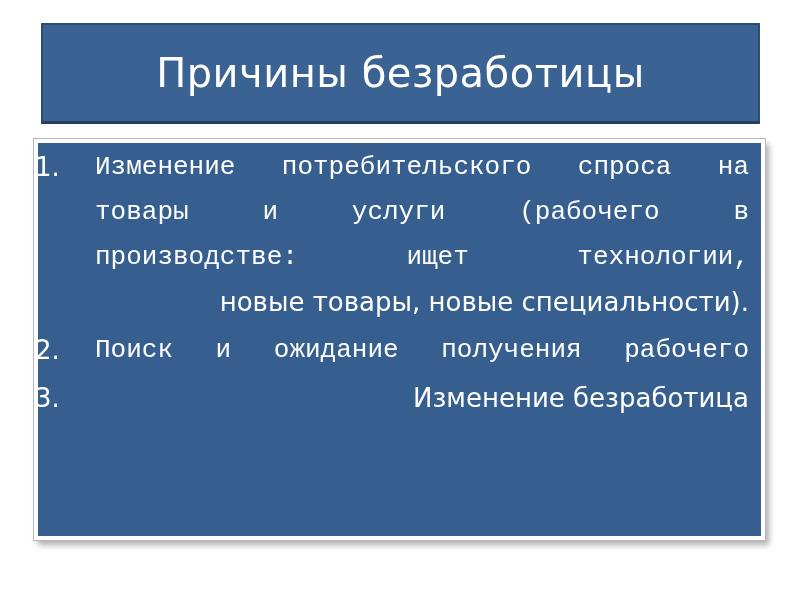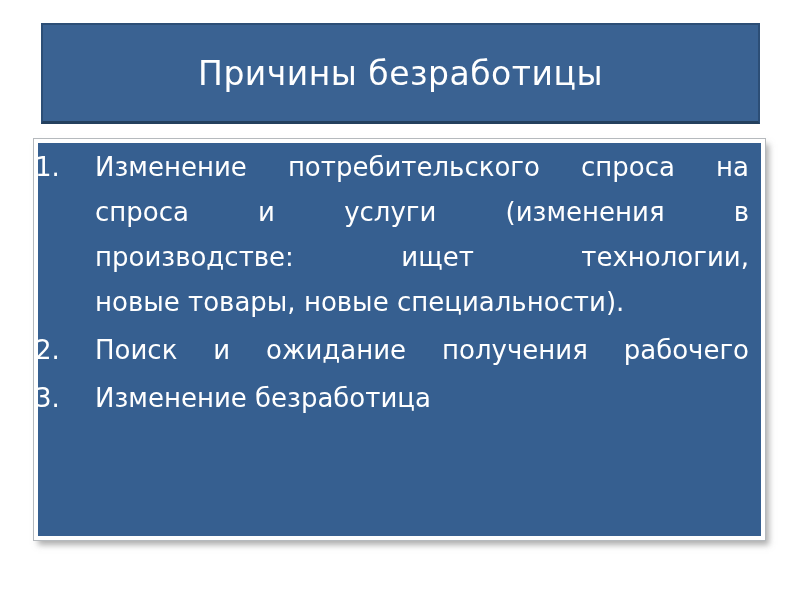--- a/index.html
+++ b/index.html
@@ -37,21 +37,21 @@
     box-sizing: border-box;
     background: var(--title-fill);
     border: 2px solid var(--title-border);
     border-bottom: 3px solid var(--title-border-bottom);
     display: flex;
     align-items: center;
     justify-content: center;
   }
   .title-text {
     color: var(--text);
-    font-size: 33px;
+    font-size: 40px;
     letter-spacing: 0.5px;
     white-space: nowrap;
   }
   .content-box {
     position: absolute;
     left: 34px;
     top: 139px;
     width: 731px;
     height: 401px;
     box-sizing: border-box;
@@ -73,41 +73,42 @@
   }
   .num {
     position: absolute;
     left: -3px;
     top: 0;
     width: 57px;
     line-height: 45px;
   }
   .line {
     line-height: 45px;
-    text-align: left;
+    text-align: right;
   }
   .line.just {
     text-align: justify;
     text-align-last: justify;
+    font-family: Liberation Mono, monospace;
   }
 </style>
 </head>
 <body>
 
 <div class="slide">
   <div class="title-bar">
     <span class="title-text">Причины безработицы</span>
   </div>
   <div class="content-box">
     <div class="list" id="causes-list">
         <div class="item">
           <span class="num">1.</span>
           <div>
             <div class="line just">Изменение потребительского спроса на</div>
-            <div class="line just">спроса и услуги (изменения в</div>
+            <div class="line just">товары и услуги (рабочего в</div>
             <div class="line just">производстве: ищет технологии,</div>
             <div class="line">новые товары, новые специальности).</div>
           </div>
         </div>
         <div class="item">
           <span class="num">2.</span>
           <div>
             <div class="line just">Поиск и ожидание получения рабочего</div>
           </div>
         </div>

